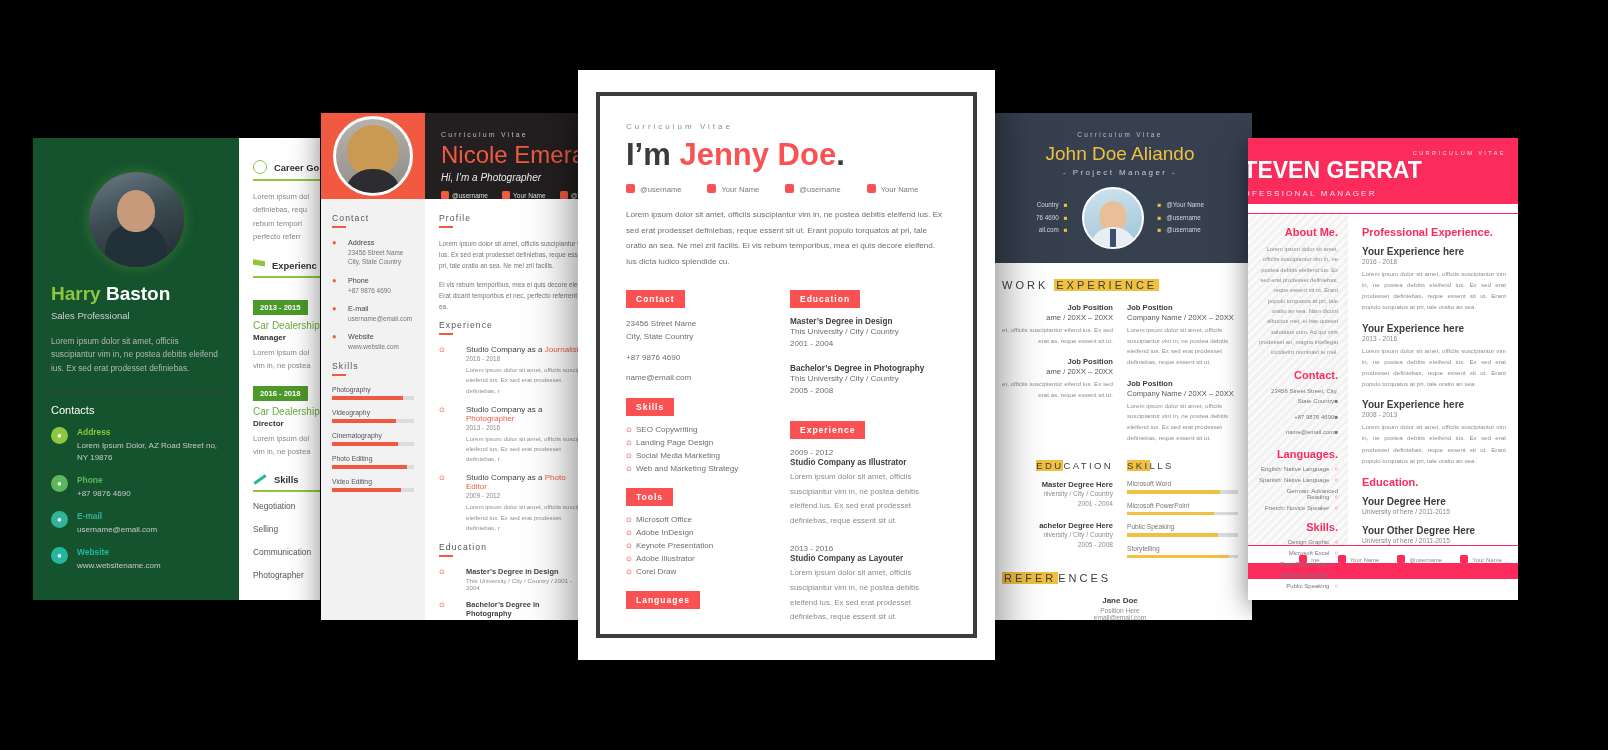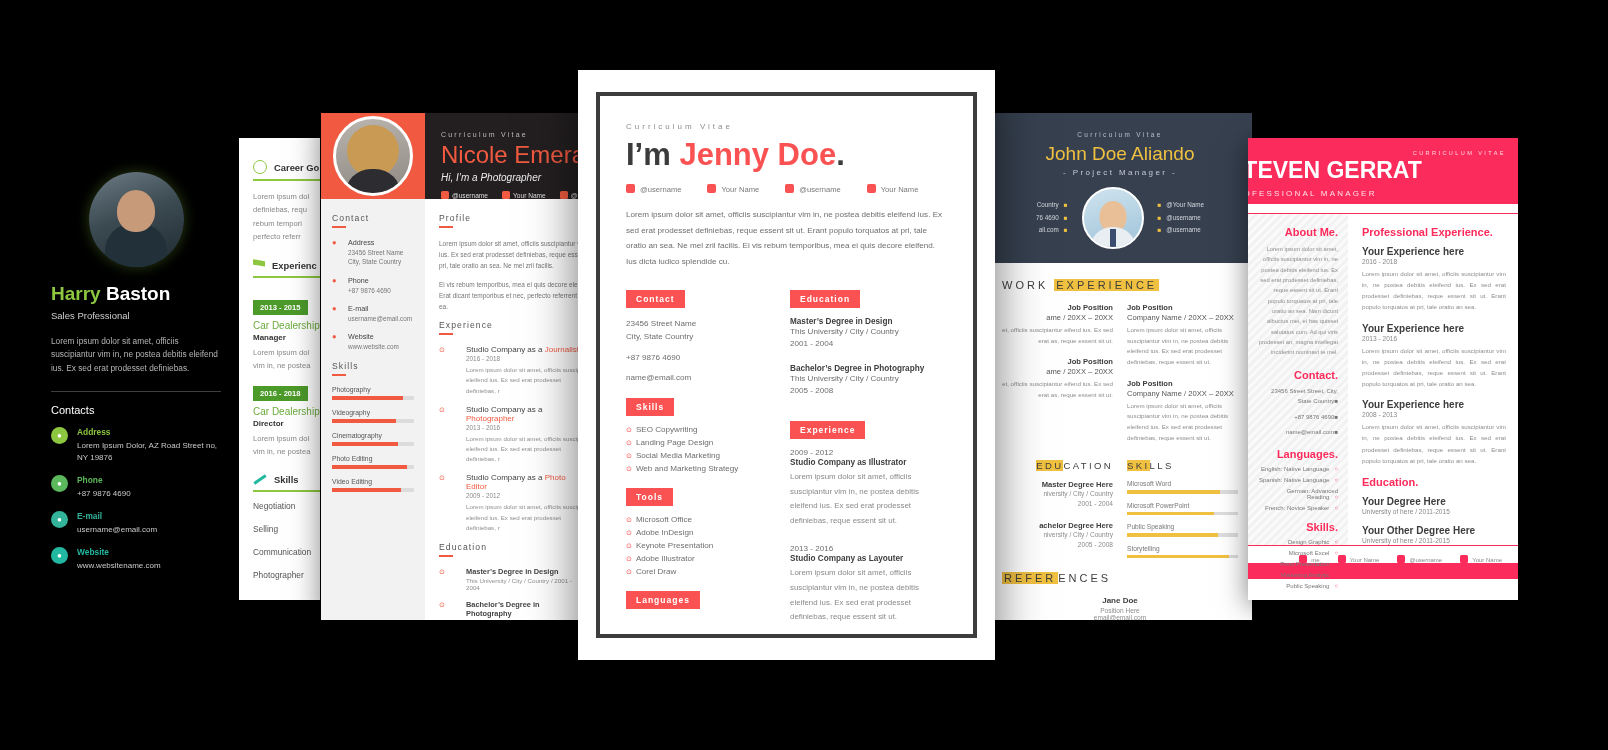--- a/index.html
+++ b/index.html
@@ -8,21 +8,21 @@
     background: #000;
     font-family: "Liberation Sans", sans-serif;
     overflow: hidden;
   }
   #stage { position: relative; width: 1608px; height: 750px; background:#000; }
 
   .card { position: absolute; background:#fff; overflow:hidden; }
 
   
   #card-green { left:33px; top:138px; width:287px; height:462px; display:flex; box-shadow:0 6px 26px rgba(0,0,0,.55); }
-  .g-left { width:206px; background:#000000; padding:26px 18px 10px 18px; color:#d9d9d9; }
+  .g-left { width:206px; background:#14532d; padding:26px 18px 10px 18px; color:#d9d9d9; }
   .g-avatar { width:95px; height:95px; border-radius:50%; margin:8px auto 0 auto;
     background:linear-gradient(160deg,#6d7c85 0%,#3c4a52 45%,#1f2a30 100%);
     box-shadow:0 0 14px rgba(140,200,60,.30); position:relative; overflow:hidden; }
   .g-avatar::after{content:"";position:absolute;left:50%;bottom:-14px;transform:translateX(-50%);
     width:62px;height:58px;border-radius:28px 28px 10px 10px;background:#22303a;}
   .g-avatar::before{content:"";position:absolute;left:50%;top:18px;transform:translateX(-50%);
     width:38px;height:42px;border-radius:50% 50% 46% 46%;background:#c79a7a;z-index:2;}
   .g-name { margin-top:16px; font-size:19px; font-weight:700; color:#fff; }
   .g-name em { font-style:normal; color:#8dc63f; font-weight:700; }
   .g-role { margin-top:5px; font-size:9.5px; color:#cfcfcf; }

